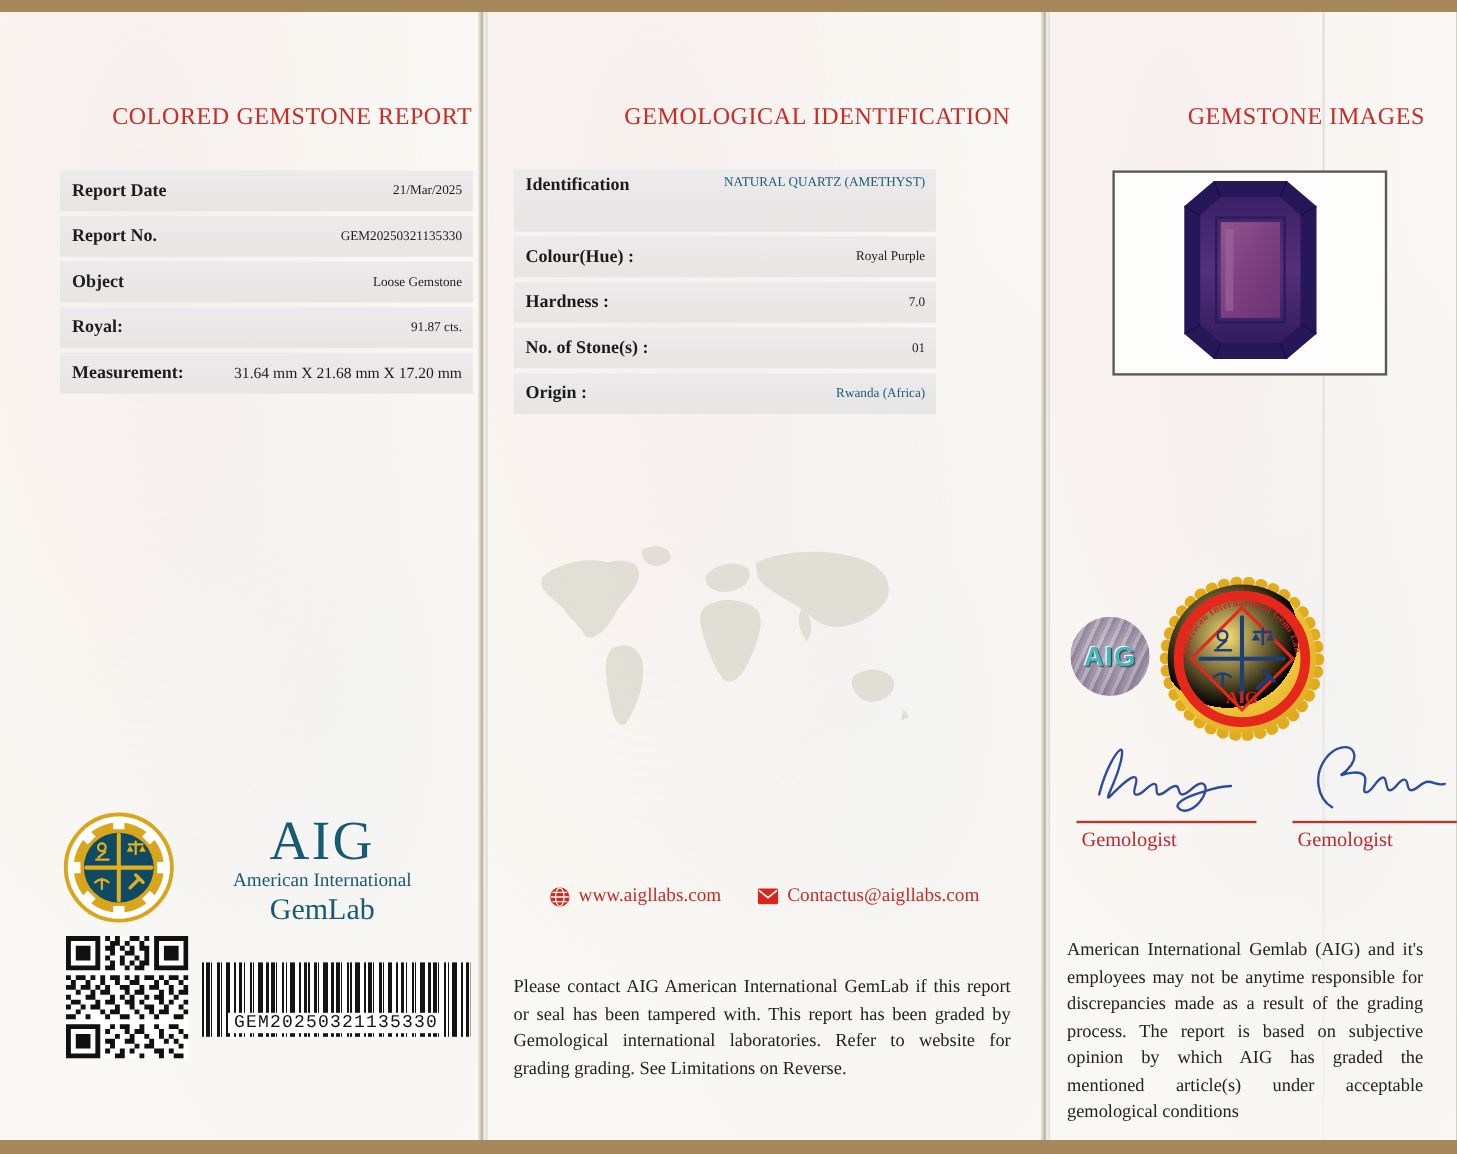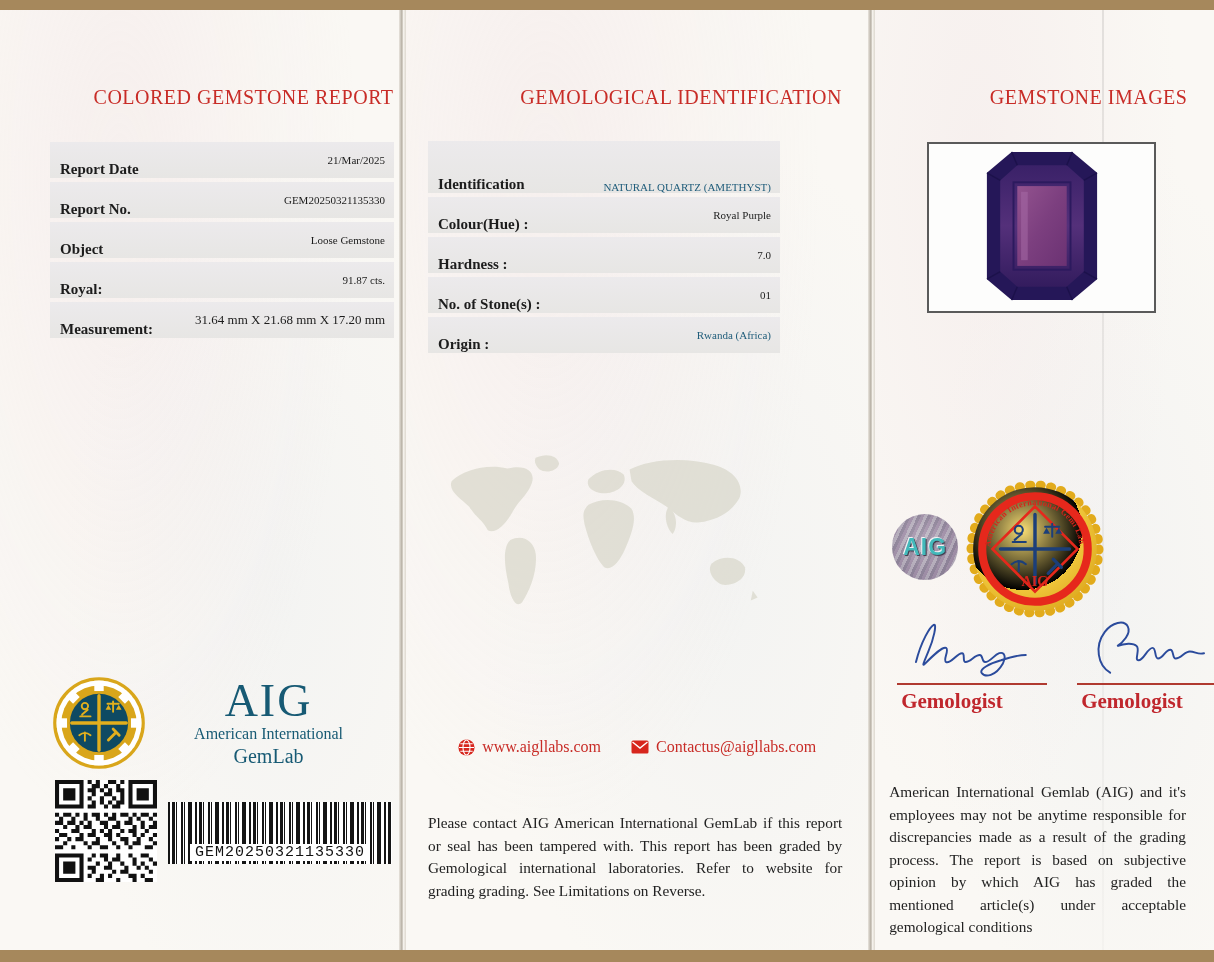--- a/index.html
+++ b/index.html
@@ -32,32 +32,32 @@
 
   
   .gtable{position:absolute;}
   .p1 .gtable{top:132px;left:50px;width:344px;}
   .p2 .gtable{top:131px;left:22px;width:352px;}
   .grow{
     display:flex;justify-content:space-between;align-items:center;
     background:linear-gradient(180deg,#eceaec,#e7e6e4);
     min-height:34px;margin-bottom:4px;padding:0 9px 0 10px;box-sizing:border-box;
   }
-  .grow.tall{min-height:52px;align-items:flex-end;padding-top:5px;}
-  .glabel{font-weight:bold;font-size:15px;margin-top:19px;}
+  .grow.tall{min-height:52px;align-items:flex-start;padding-top:5px;}
+  .glabel{font-weight:bold;font-size:15px;}
   .gvalue{font-size:11px;text-align:right;}
   .gvalue.small{font-size:13px;}
   .gvalue.blue{color:#205d7b;max-width:180px;font-family:Liberation Serif, serif;}
 
   
   .brand{position:absolute;top:666px;left:52px;right:8px;display:flex;align-items:flex-start;}
   .brand-text{flex:1;text-align:center;color:#175a74;margin-top:2px;}
   .brand-acronym{font-size:46px;letter-spacing:2px;line-height:1.02;}
   .brand-line1{font-size:16px;line-height:1.15;text-align:center;}
-  .brand-line2{font-size:20px;line-height:1.3;}
+  .brand-line2{font-size:25px;line-height:1.3;}
   .qr{position:absolute;top:770px;left:55px;width:102px;height:102px;background:#fff;}
   .barcode{position:absolute;top:792px;left:168px;width:224px;height:62px;background:#fff;
     background-image:repeating-linear-gradient(90deg,
       #141414 0px,#141414 2px,transparent 2px,transparent 4px,
       #141414 4px,#141414 7px,transparent 7px,transparent 8px,
       #141414 8px,#141414 9px,transparent 9px,transparent 13px,
       #141414 13px,#141414 15px,transparent 15px,transparent 16px,
       #141414 16px,#141414 17px,transparent 17px,transparent 20px,
       #141414 20px,#141414 24px,transparent 24px,transparent 27px);}
   .barcode-label{
@@ -92,21 +92,21 @@
   .hologram-text{
     font-family:"Liberation Sans","DejaVu Sans",sans-serif;
     font-size:23px;font-weight:bold;letter-spacing:1px;color:#43b9bb;
     text-shadow:-1px -1px 0 #f2f2f4,1px 1px 1px #3a3344;
   }
   .seal{position:absolute;top:468px;left:89px;width:142px;height:142px;}
   .sig{position:absolute;width:160px;}
   .sig.s1{top:606px;left:20px;}
   .sig.s2{top:606px;left:200px;}
   .sigline{height:2px;background:#b03a30;margin:1px 8px 4px 2px;}
-  .siglabel{font-weight:bold;font-size:21px;color:#c0272d;padding-left:6px;}
+  .siglabel{font-weight:normal;font-size:17px;color:#c0272d;padding-left:6px;}
 </style>
 </head>
 <body>
 
 <div class="trifold">
 
   <div class="panel p1">
     <div class="panel-title">COLORED GEMSTONE REPORT</div>
 
     <div class="gtable">

